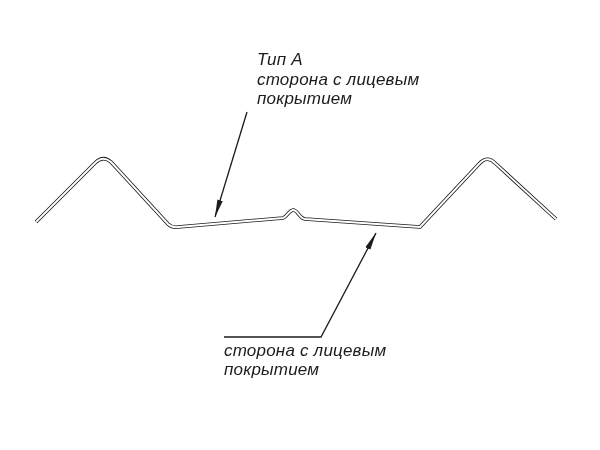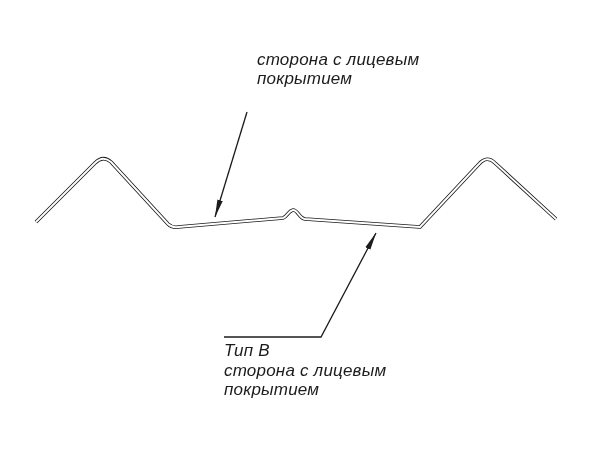--- a/index.html
+++ b/index.html
@@ -86,23 +86,23 @@
              L 479 164
              Q 487 155 495 163
              L 556 219"></path>
 
     <line class="leader" x1="247" y1="112" x2="215" y2="217" marker-end="url(#arrowhead)"></line>
 
     <polyline class="leader" points="224,337 321,337 376,233" marker-end="url(#arrowhead)"></polyline>
   </svg>
 
   <div class="label" style="left:257px; top:50px;">
+    <div class="title">Тип A</div>
     <div>сторона с лицевым</div>
     <div>покрытием</div>
   </div>
 
   <div class="label" style="left:224px; top:341px;">
-    <div class="title">Тип B</div>
     <div>сторона с лицевым</div>
     <div>покрытием</div>
   </div>
 
 </div>
 
 </body></html>

